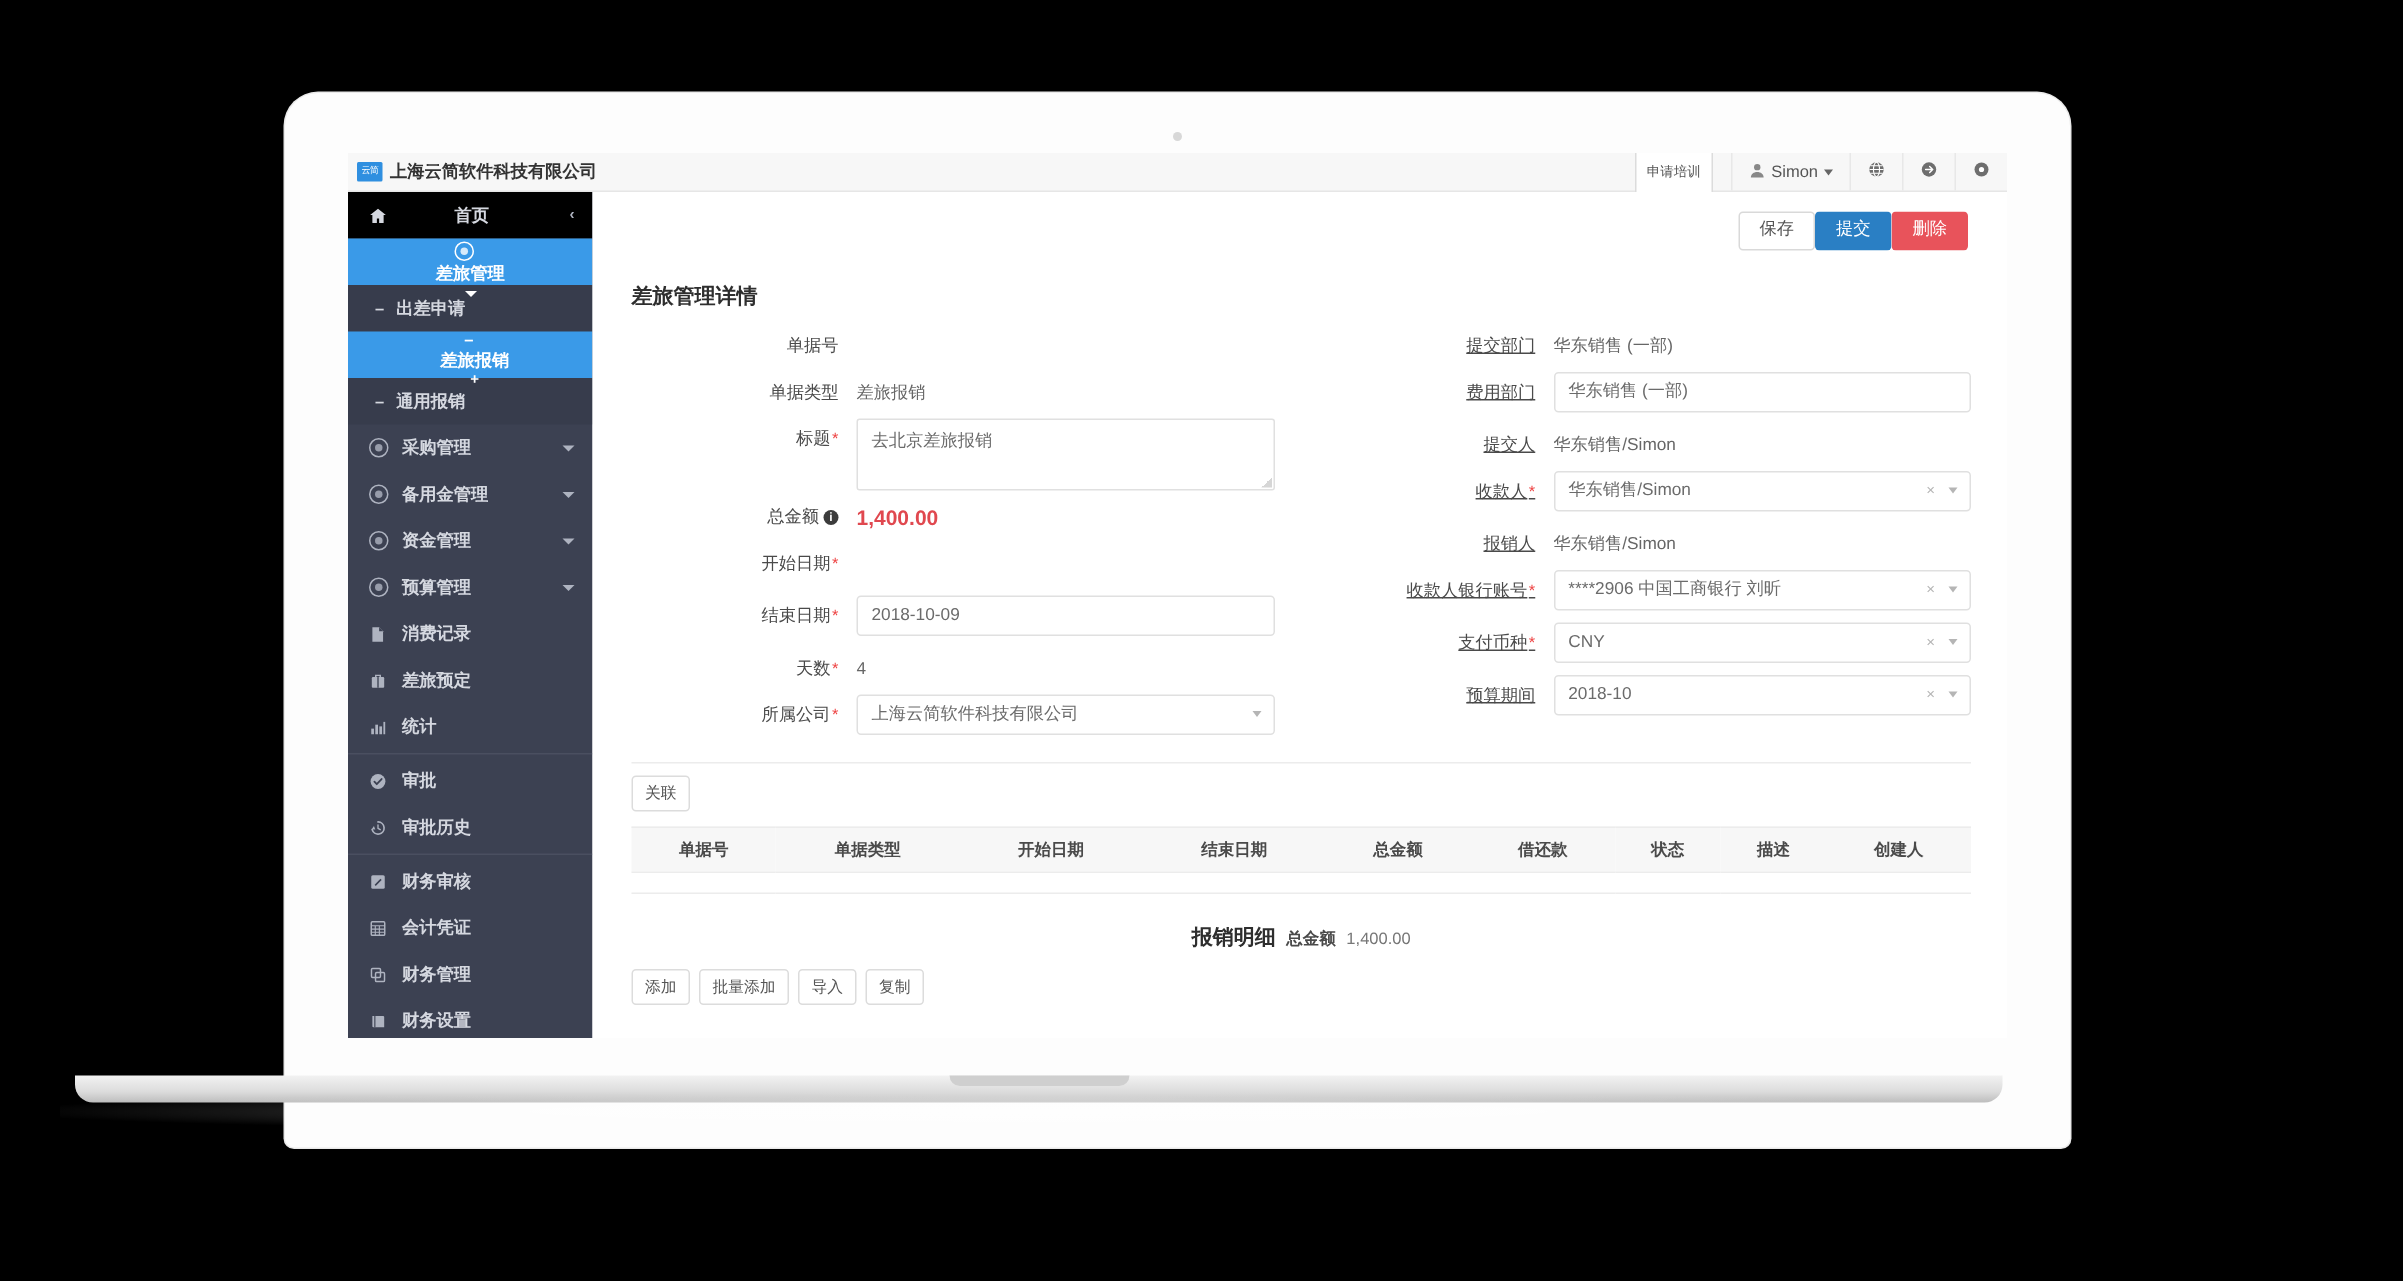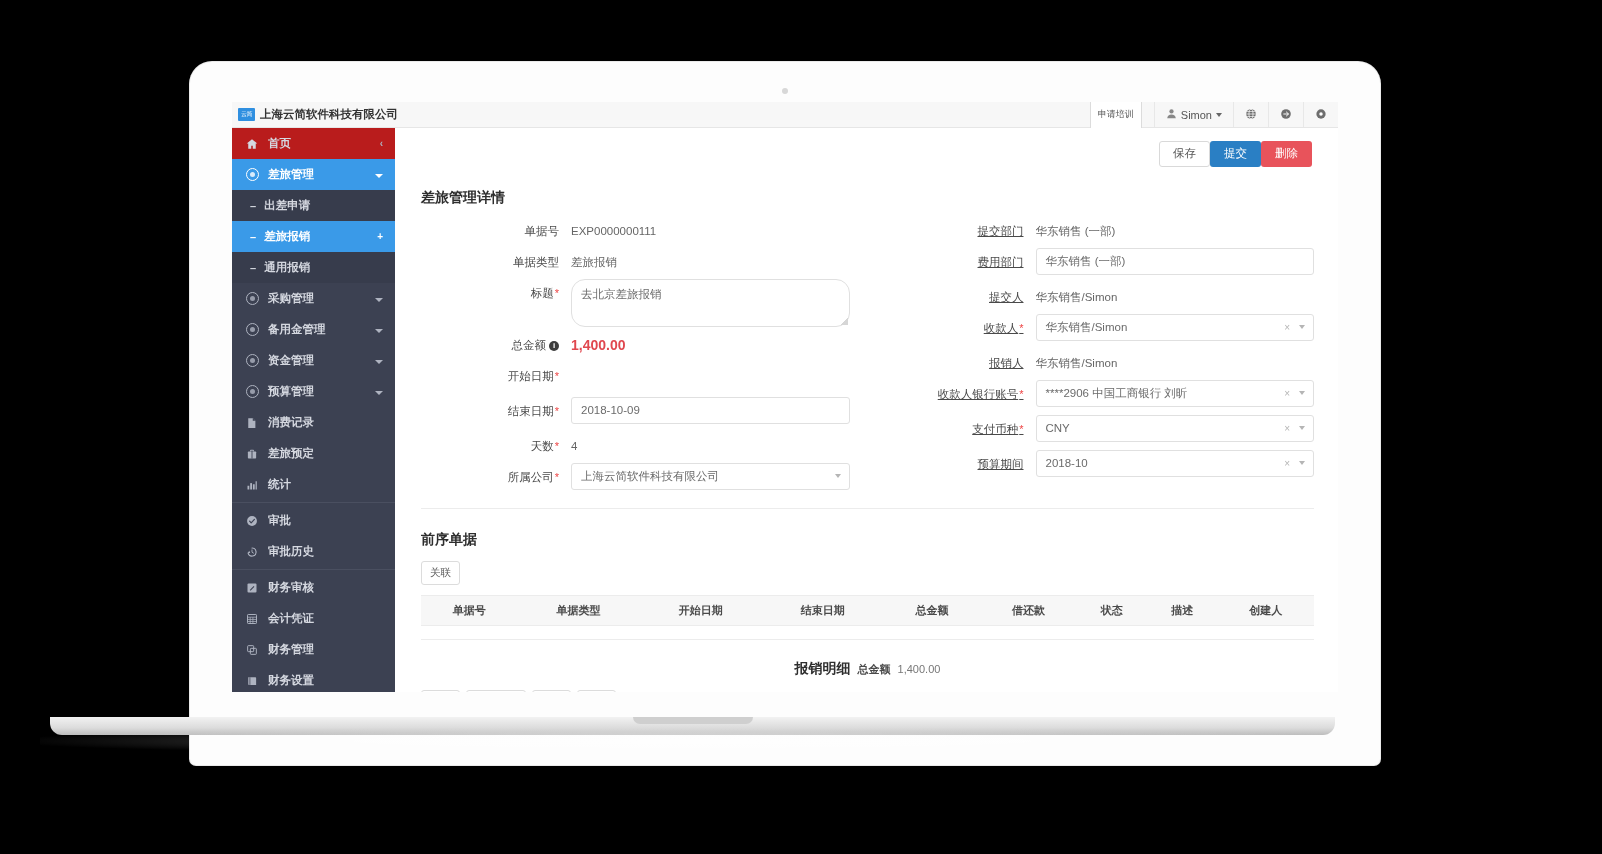--- a/index.html
+++ b/index.html
@@ -112,22 +112,22 @@
     color: #d5d8e0; white-space: nowrap;
   }
   .nav-item .n-ico {
     width: 16px; flex: 0 0 16px;
     font-size: 11px; color: #aeb3c0;
     display: flex; align-items: center; justify-content: center;
     margin-right: 8px;
   }
   .nav-item .n-label { flex: 1; }
   .nav-item .n-right { font-size: 10px; color: #aeb3c0; }
-  .nav-item.home { background: #b91c1c; }
-  .nav-item.active { background: #3a9ae8; color: #fff; }
+  .nav-item.home { background: #000000; gap: 35px; }
+  .nav-item.active { background: #3a9ae8; color: #fff; flex-direction: column; }
   .nav-item.active .n-ico, .nav-item.active .n-right { color: #fff; }
   .nav-item.sub { padding-left: 18px; background: #373c4c; }
   .nav-item.sub.active { background: #3a9ae8; }
   .nav-item.sub .dash { margin-right: 8px; font-size: 11px; }
   .nav-sep { height: 1px; background: #4a4f60; margin: 2px 0; }
   .caret-sm {
     display: inline-block; width: 0; height: 0;
     border-left: 4px solid transparent;
     border-right: 4px solid transparent;
     border-top: 4px solid currentColor;
@@ -197,21 +197,21 @@
     flex: 1; height: 27px;
     border: 1px solid #e0e0e0; border-radius: 3px;
     background: #fff;
     font-size: 11.5px; color: #6b6b6b;
     padding: 0 9px; line-height: 25px;
     white-space: nowrap; overflow: hidden;
     position: relative;
   }
   .textarea {
     flex: 1; height: 48px;
-    border: 1px solid #e0e0e0; border-radius: 14px;
+    border: 1px solid #e0e0e0; border-radius: 2px;
     font-size: 11.5px; color: #6b6b6b;
     padding: 6px 9px; line-height: 16px;
     position: relative;
   }
   .textarea::after {
     content: ""; position: absolute; right: 1px; bottom: 1px;
     width: 7px; height: 7px;
     background: linear-gradient(135deg, transparent 50%, #d6d6d6 50%);
   }
   .sel-adorn {
@@ -494,21 +494,20 @@
         </div>
 
         <div class="section-title">差旅管理详情</div>
 
         <div id="form-grid">
 
           <div class="form-col left">
 
             <div class="frow">
               <div class="flabel">单据号</div>
-              <div class="fvalue">EXP0000000111</div>
             </div>
 
             <div class="frow">
               <div class="flabel">单据类型</div>
               <div class="fvalue">差旅报销</div>
             </div>
 
             <div class="frow">
               <div class="flabel">
                 <span>标题</span><span class="req">*</span>
@@ -642,21 +641,20 @@
                 </span>
               </div>
             </div>
 
           </div>
         </div>
 
         <hr class="divider">
 
         
-        <div class="section-title">前序单据</div>
         <div class="small-btn">关联</div>
 
         <table class="grid">
           <thead>
             <tr>
               <th>单据号</th>
               <th>单据类型</th>
               <th>开始日期</th>
               <th>结束日期</th>
               <th>总金额</th>

